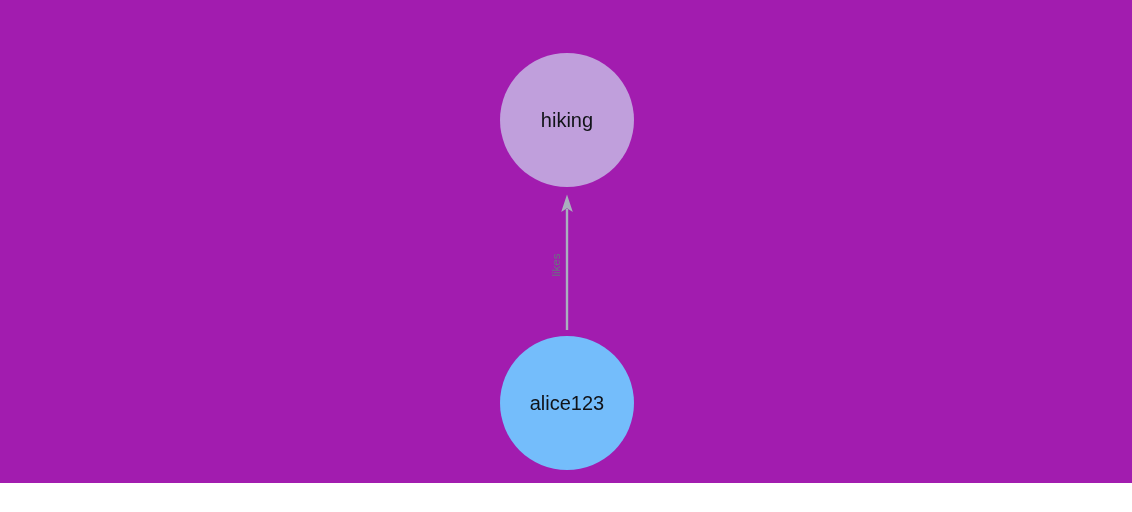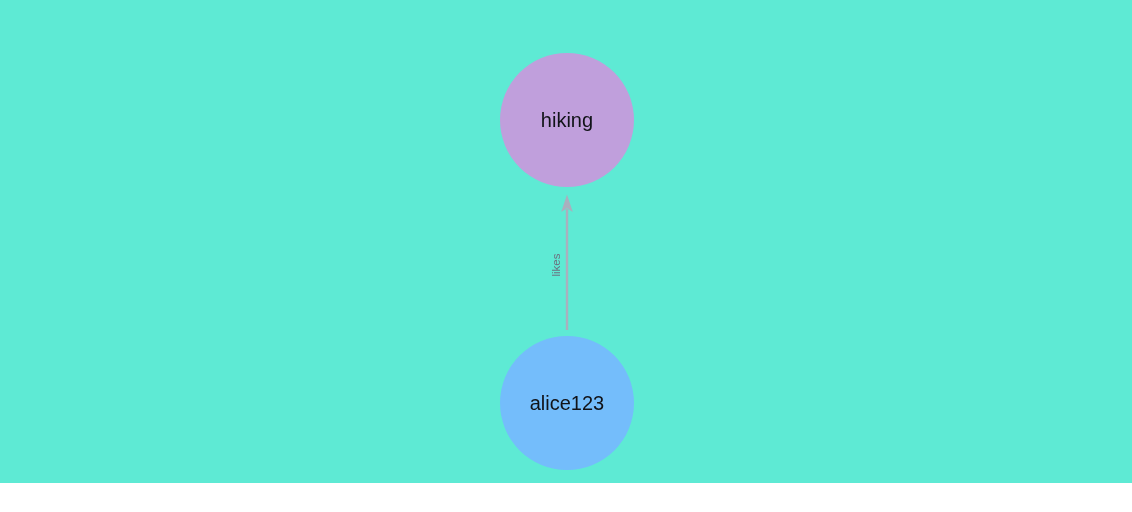--- a/index.html
+++ b/index.html
@@ -9,21 +9,21 @@
   body {
     width: 1132px;
     height: 512px;
     overflow: hidden;
     font-family: "Liberation Sans", sans-serif;
   }
   #graph-canvas {
     position: relative;
     width: 1132px;
     height: 483px;
-    background: #5eead4;
+    background: #a21caf;
   }
   #graph-svg {
     position: absolute;
     top: 0;
     left: 0;
     width: 1132px;
     height: 512px;
     display: block;
   }
   .node-circle {

